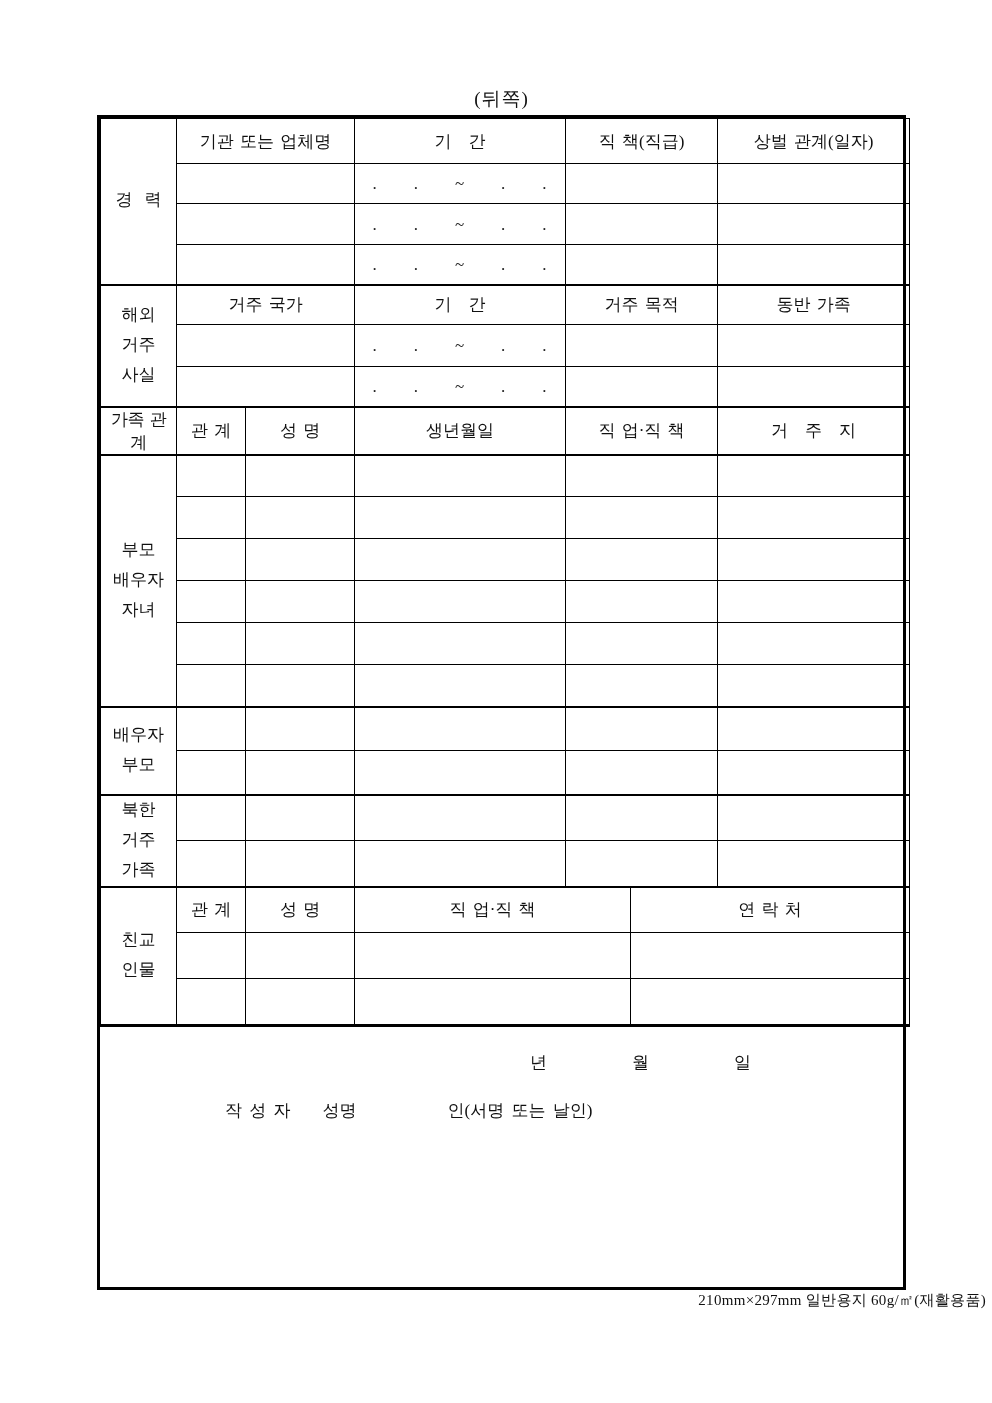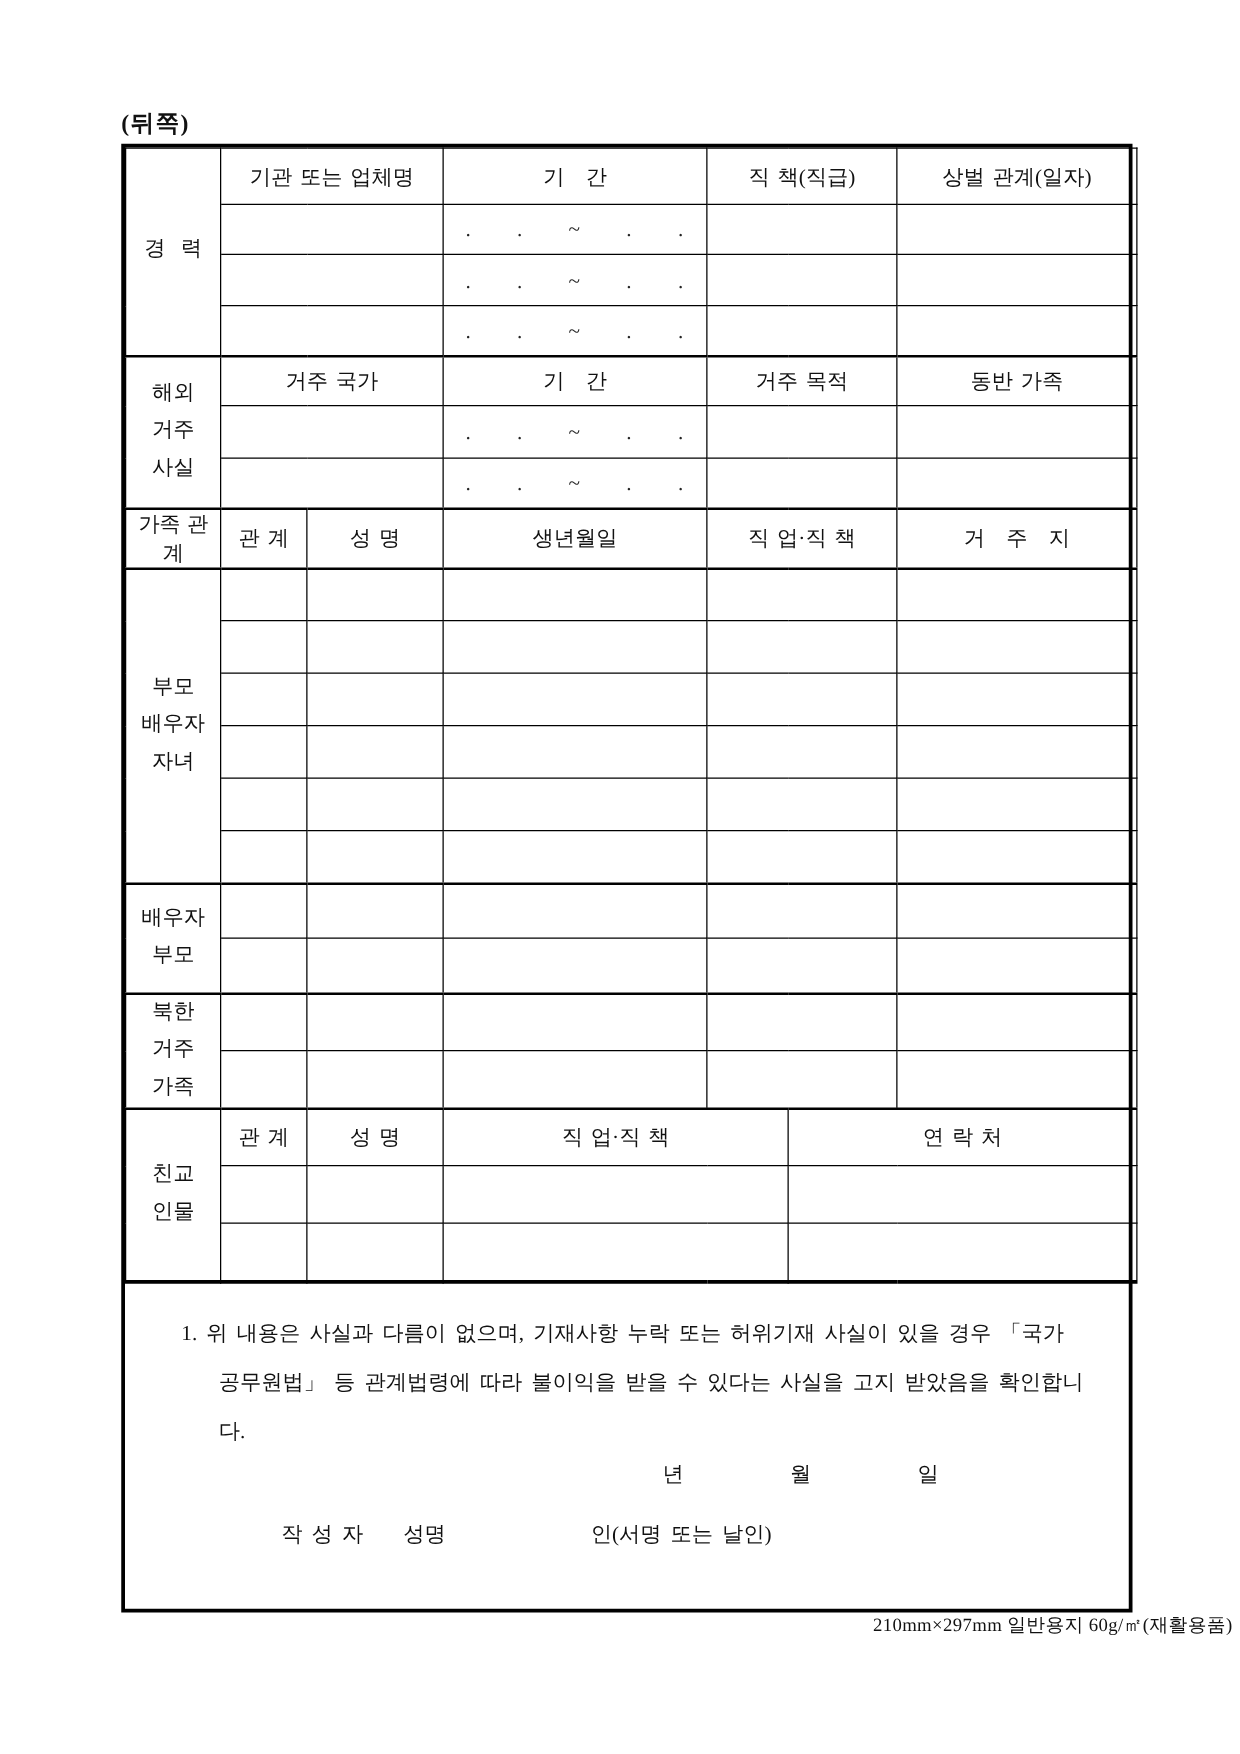--- a/index.html
+++ b/index.html
@@ -10,23 +10,23 @@
     height: 1403px;
     background: #ffffff;
     color: #111;
     font-family: "Liberation Serif", "DejaVu Serif", serif;
   }
   .side-label {
     position: absolute;
     top: 86px;
     left: 97px;
     width: 809px;
+    text-align: center;
     font-size: 19px;
     letter-spacing: 1px;
-    font-weight: bold;
   }
   .form-box {
     position: absolute;
     left: 97px;
     top: 115px;
     width: 809px;
     height: 1175px;
     border: 3px solid #000;
   }
   table.form {
@@ -72,21 +72,21 @@
     line-height: 24px;
   }
   .signer-line {
     display: flex;
     padding-left: 125px;
     margin-top: 24px;
     line-height: 24px;
     align-items: center;
   }
   .signer-name { margin-left: 32px; }
-  .signer-seal { margin-left: 116px; }
+  .signer-seal { margin-left: 91px; }
   .paper-footer {
     position: absolute;
     top: 1291px;
     right: 6px;
     font-size: 15px;
     letter-spacing: 0.3px;
   }
 </style>
 </head>
 <body>
@@ -263,22 +263,20 @@
       <tr class="h47">
         <td></td>
         <td></td>
         <td colspan="2"></td>
         <td colspan="2"></td>
       </tr>
     </tbody>
       </table>
 
     <div class="decl">
-      <p class="decl-item">1. 위 내용은 사실과 다름이 없으며, 기재사항 누락 또는 허위기재 사실이 있을 경우 「국가
-공무원법」 등 관계법령에 따라 불이익을 받을 수 있다는 사실을 고지 받았음을 확인합니다.</p>
       <div class="date-line">
         <span>년</span>
         <span>월</span>
         <span>일</span>
       </div>
       <div class="signer-line">
         <span>작 성 자</span>
         <span class="signer-name">성명</span>
         <span class="signer-seal">인(서명 또는 날인)</span>
       </div>

